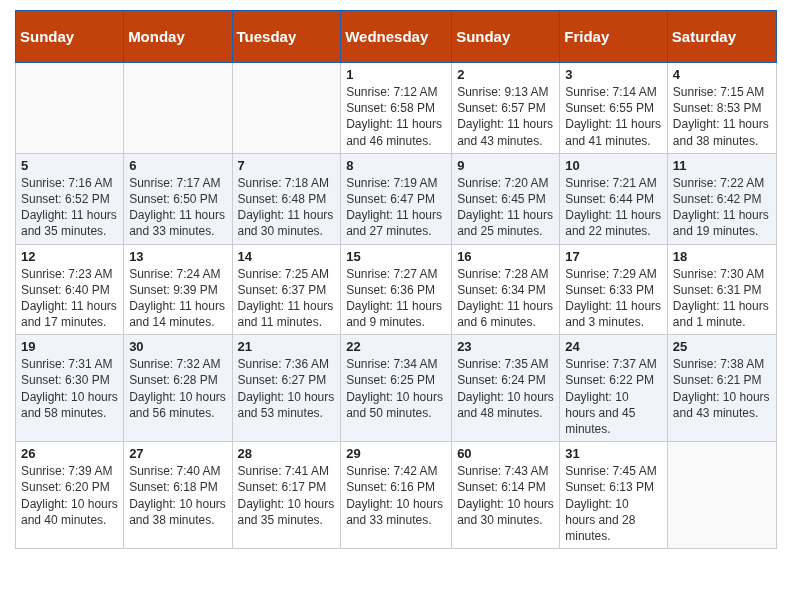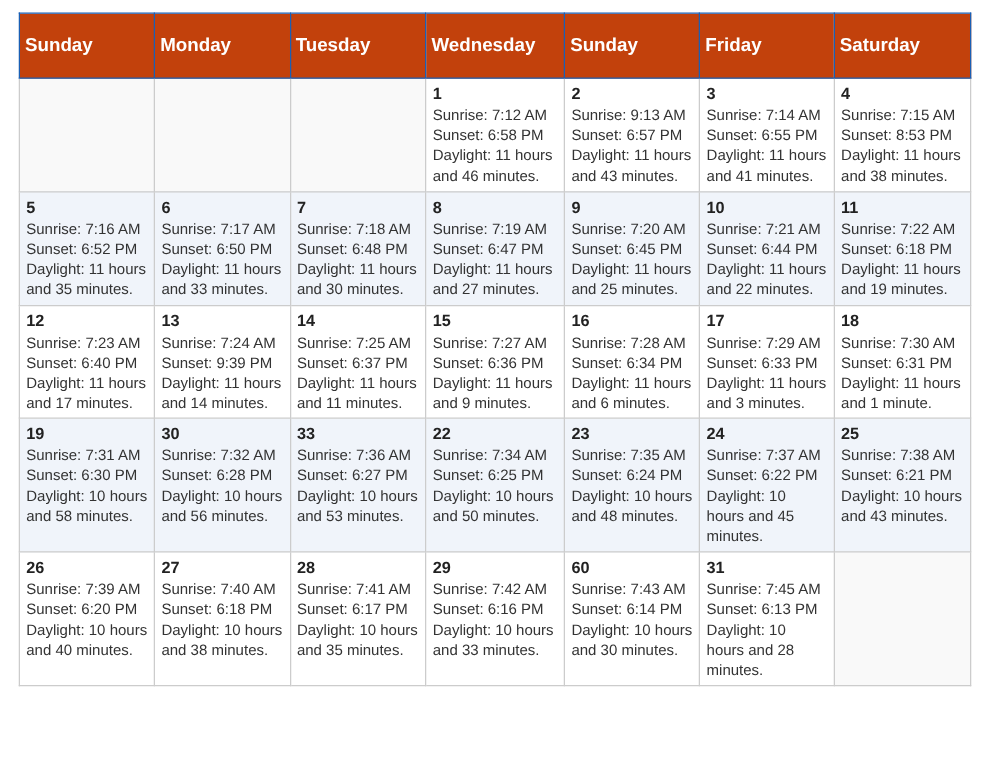--- a/index.html
+++ b/index.html
@@ -169,21 +169,21 @@
           </td>
           <td>
             <span class="day-number">10</span>
             <div class="cell-text">Sunrise: 7:21 AM
 Sunset: 6:44 PM
 Daylight: 11 hours and 22 minutes.</div>
           </td>
           <td>
             <span class="day-number">11</span>
             <div class="cell-text">Sunrise: 7:22 AM
-Sunset: 6:18 PM
+Sunset: 6:42 PM
 Daylight: 11 hours and 19 minutes.</div>
           </td>
         </tr>
         <tr>
           <td>
             <span class="day-number">12</span>
             <div class="cell-text">Sunrise: 7:23 AM
 Sunset: 6:40 PM
 Daylight: 11 hours and 17 minutes.</div>
           </td>
@@ -231,21 +231,21 @@
 Sunset: 6:30 PM
 Daylight: 10 hours and 58 minutes.</div>
           </td>
           <td>
             <span class="day-number">30</span>
             <div class="cell-text">Sunrise: 7:32 AM
 Sunset: 6:28 PM
 Daylight: 10 hours and 56 minutes.</div>
           </td>
           <td>
-            <span class="day-number">33</span>
+            <span class="day-number">21</span>
             <div class="cell-text">Sunrise: 7:36 AM
 Sunset: 6:27 PM
 Daylight: 10 hours and 53 minutes.</div>
           </td>
           <td>
             <span class="day-number">22</span>
             <div class="cell-text">Sunrise: 7:34 AM
 Sunset: 6:25 PM
 Daylight: 10 hours and 50 minutes.</div>
           </td>

